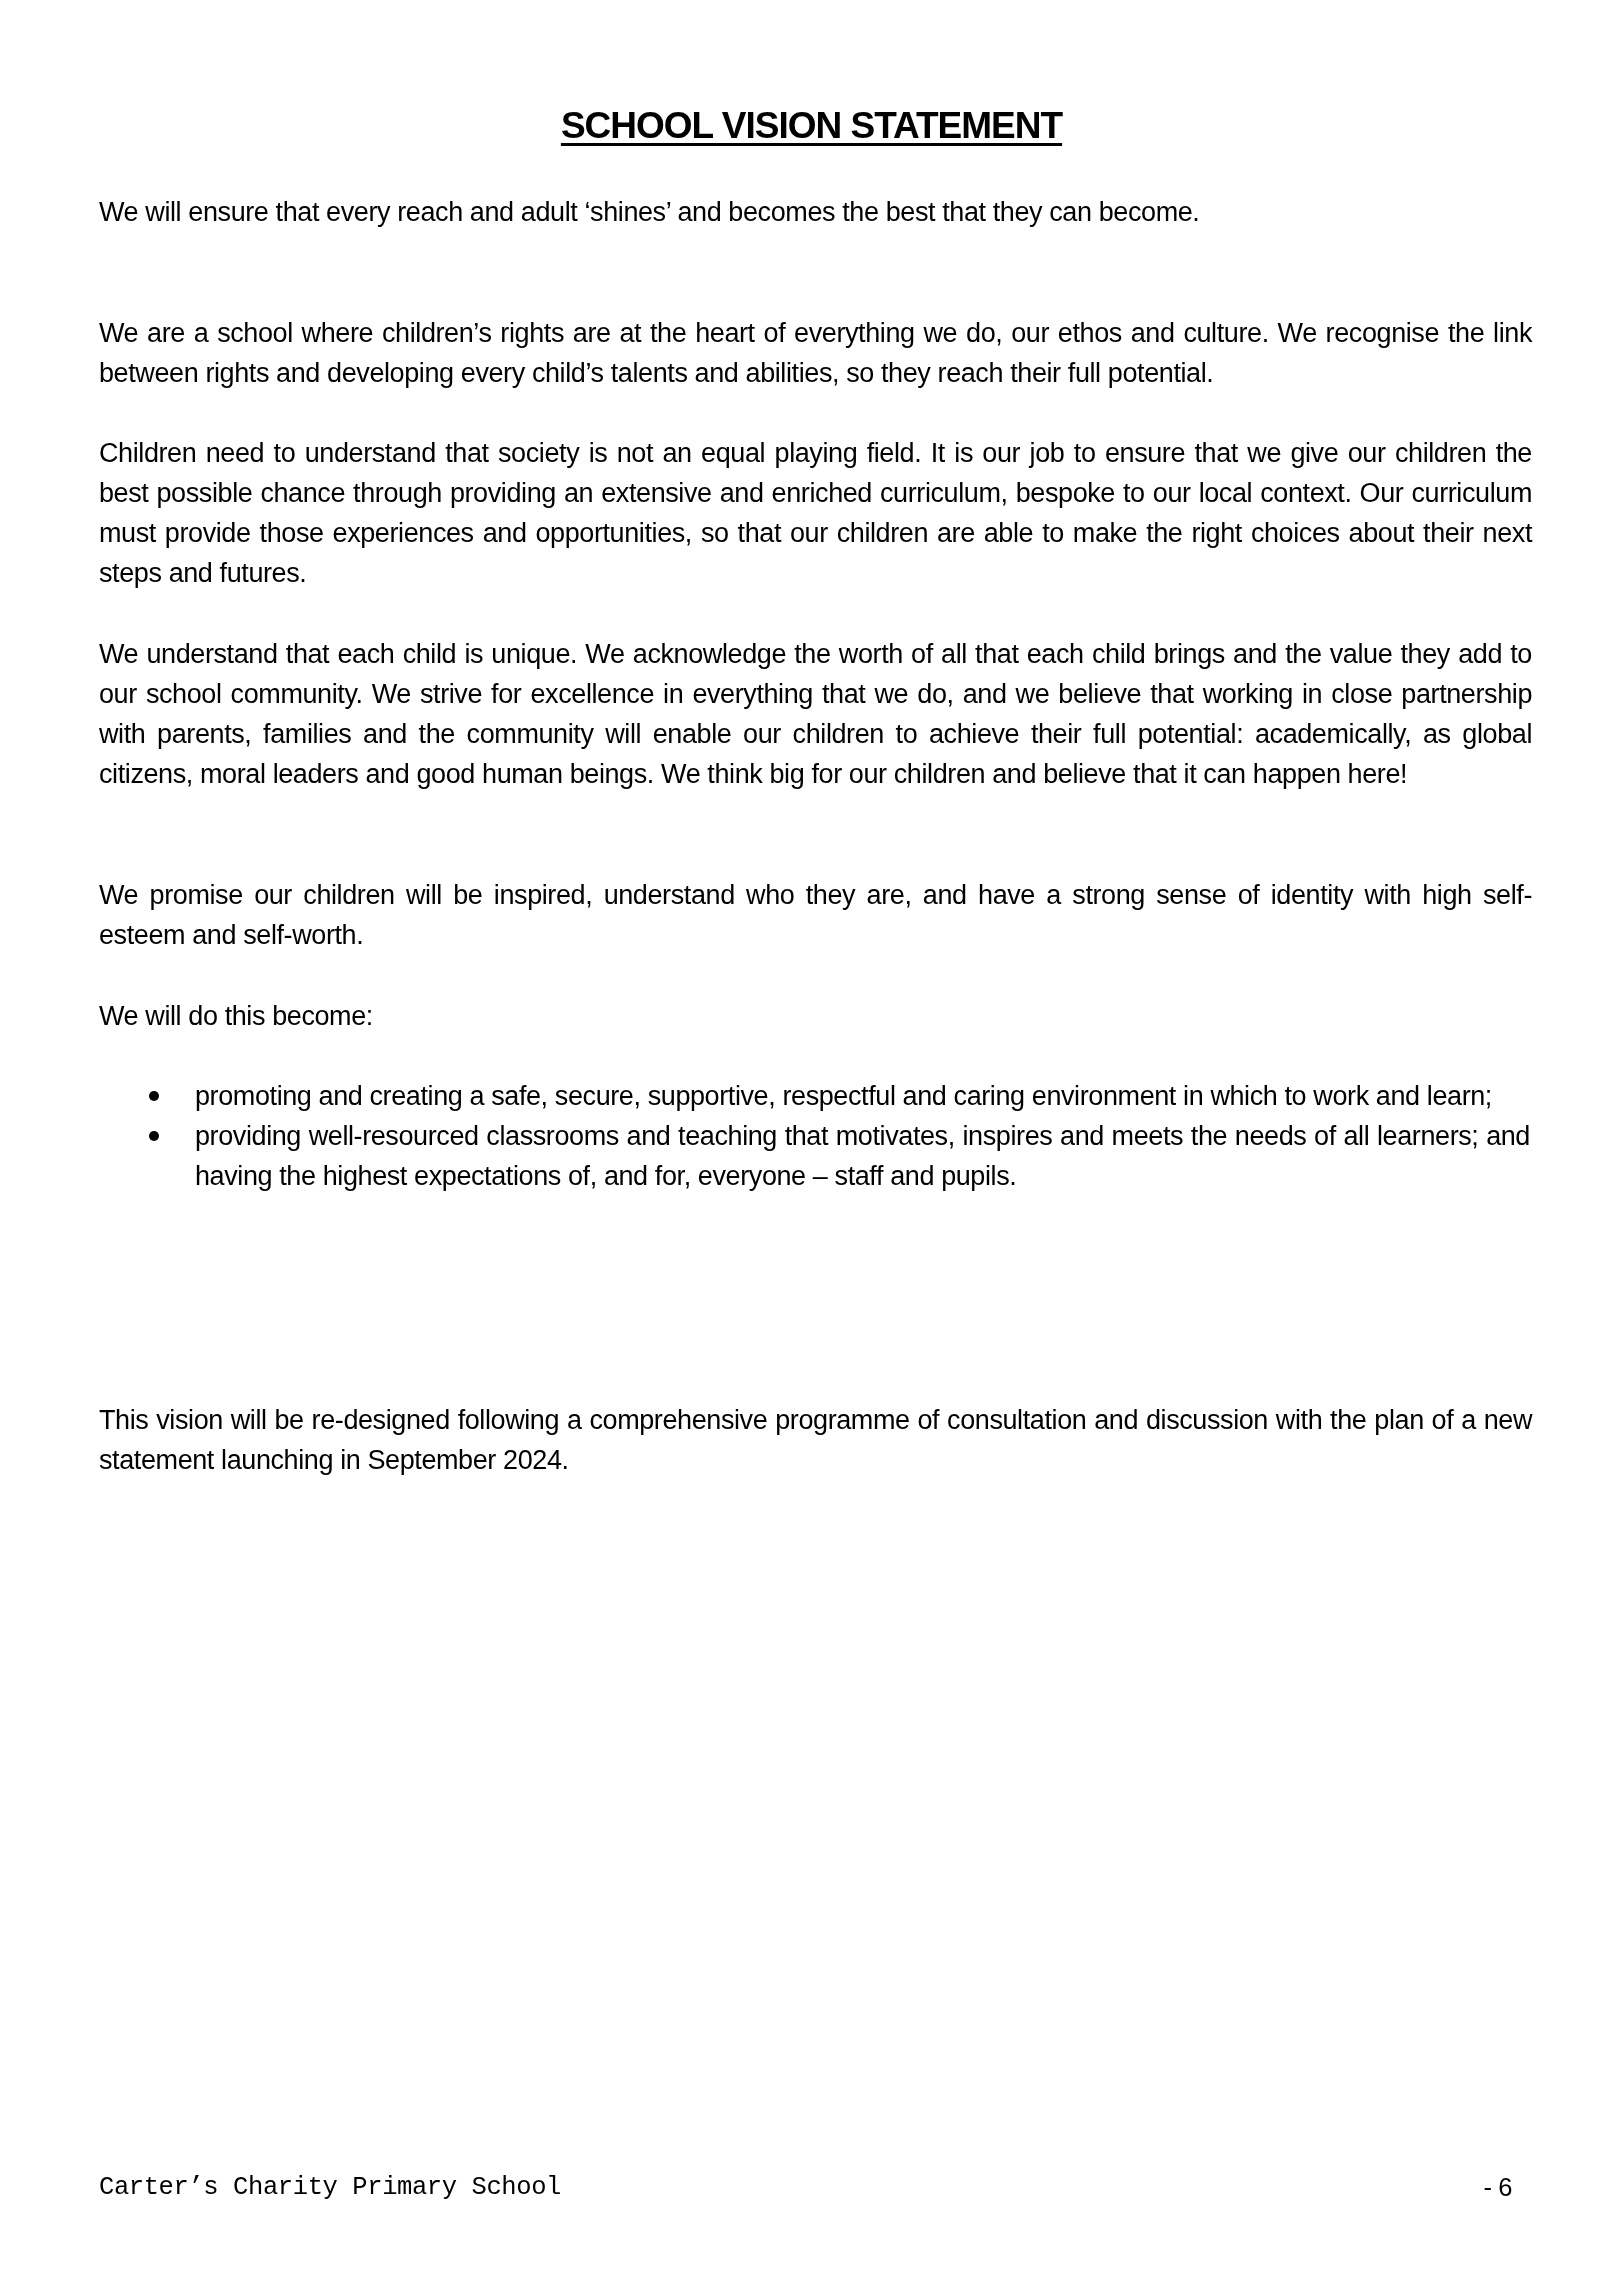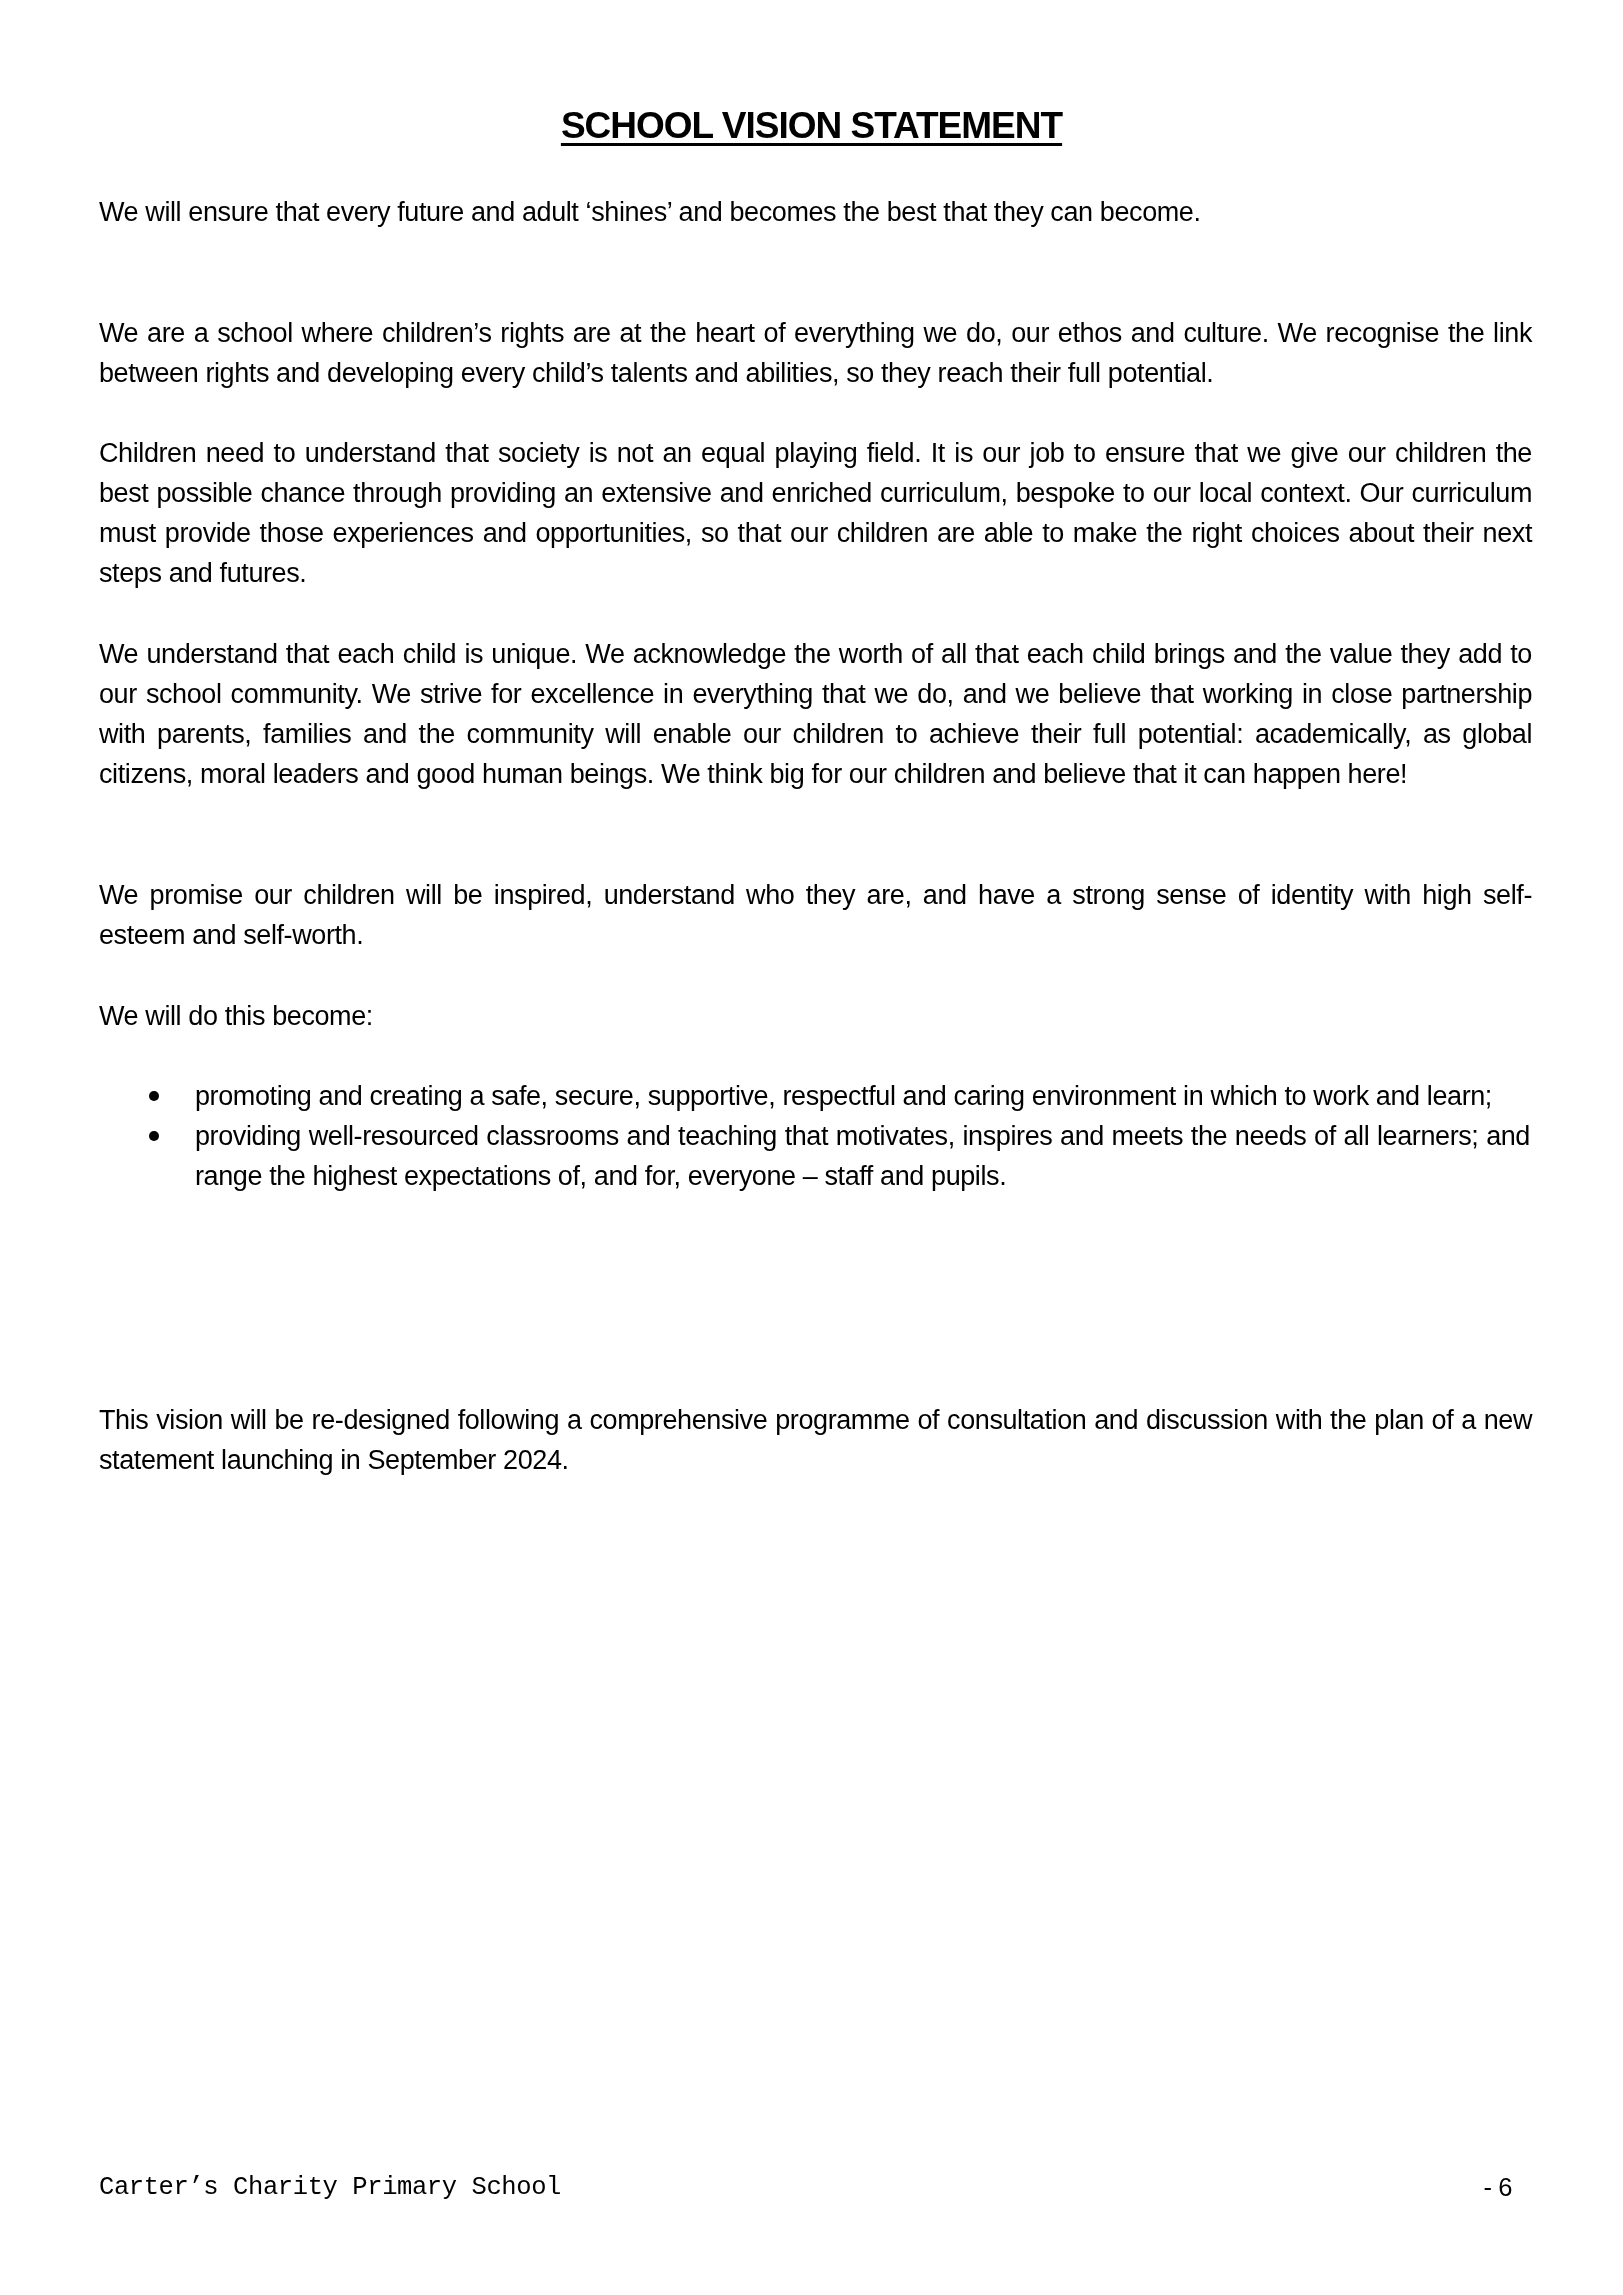--- a/index.html
+++ b/index.html
@@ -41,21 +41,21 @@
 </head>
 <body>
 
 <div class="page">
 
   <h1 class="title" style="margin:0;">
     <span>SCHOOL VISION STATEMENT</span>
   </h1>
 
   <div class="block" style="top:192px;">
-    <p>We will ensure that every future and adult ‘shines’ and becomes the best that they can become.</p>
+    <p>We will ensure that every reach and adult ‘shines’ and becomes the best that they can become.</p>
   </div>
 
   <div class="block" style="top:313px;">
     <p>We are a school where children’s rights are at the heart of everything we do, our ethos and culture. We recognise the link between rights and developing every child’s talents and abilities, so they reach their full potential.</p>
   </div>
 
   <div class="block" style="top:433px;">
     <p>Children need to understand that society is not an equal playing field. It is our job to ensure that we give our children the best possible chance through providing an extensive and enriched curriculum, bespoke to our local context. Our curriculum must provide those experiences and opportunities, so that our children are able to make the right choices about their next steps and futures.</p>
   </div>
 
@@ -71,21 +71,21 @@
     <p>We will do this become:</p>
   </div>
 
   <ul class="bullets">
     <li>
       <span class="dot"></span>
       <span>promoting and creating a safe, secure, supportive, respectful and caring environment in which to work and learn;</span>
     </li>
     <li>
       <span class="dot"></span>
-      <span>providing well-resourced classrooms and teaching that motivates, inspires and meets the needs of all learners; and range the highest expectations of, and for, everyone – staff and pupils.</span>
+      <span>providing well-resourced classrooms and teaching that motivates, inspires and meets the needs of all learners; and having the highest expectations of, and for, everyone – staff and pupils.</span>
     </li>
   </ul>
 
   <div class="block" style="top:1400px;">
     <p>This vision will be re-designed following a comprehensive programme of consultation and discussion with the plan of a new statement launching in September 2024.</p>
   </div>
 
   <div class="footer">
     <span class="left">Carter’s Charity Primary School</span>
     <span class="right">- 6</span>

